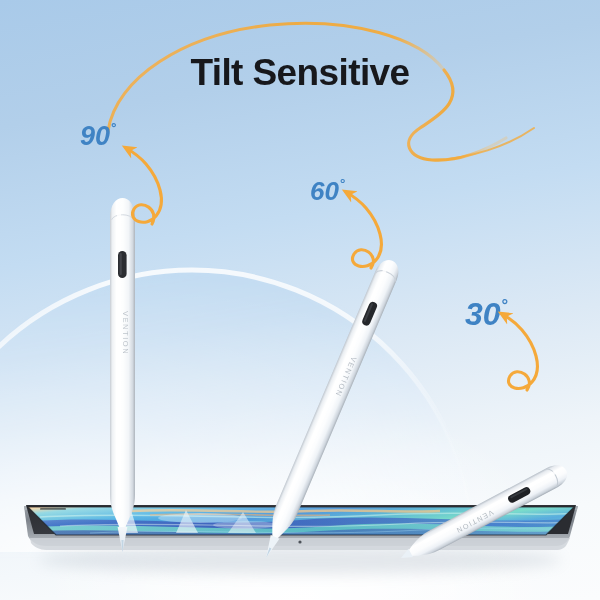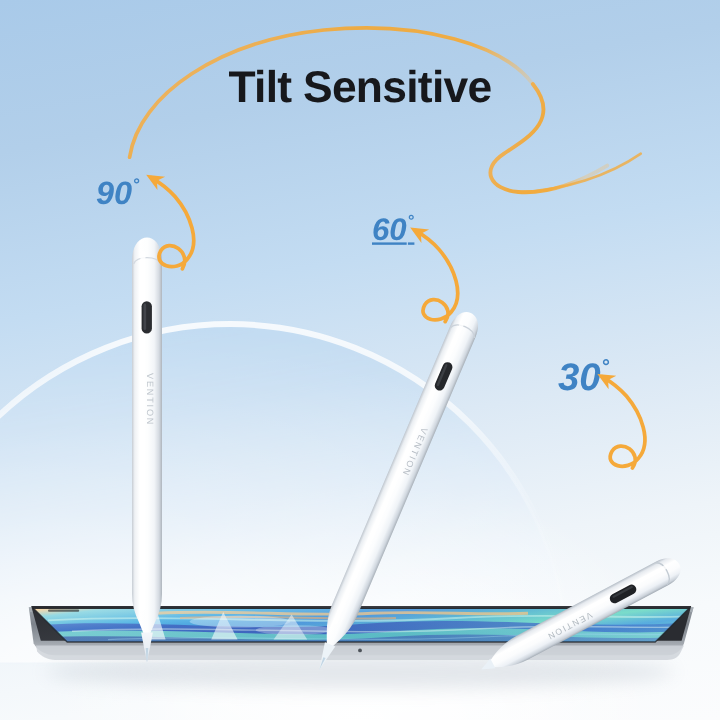--- a/index.html
+++ b/index.html
@@ -64,22 +64,22 @@
     line-height: 1;
   }
   .angle-label .deg {
     font-size: 0.52em;
     vertical-align: super;
     font-style: normal;
     position: relative;
     top: -2px;
     left: 1px;
   }
-  .angle-90 { left: 80px;  top: 123px; font-size: 27px; margin-top: 25px; }
-  .angle-60 { left: 310px; top: 178px; font-size: 26px; text-decoration: underline; }
+  .angle-90 { left: 80px;  top: 123px; font-size: 27px; }
+  .angle-60 { left: 310px; top: 178px; font-size: 26px; }
   .angle-30 { left: 465px; top: 298px; font-size: 32px; }
 
   
   .pen {
     position: absolute;
     z-index: 6;
     transform-origin: 50% 100%;
   }
   .pen svg { display: block; overflow: visible; }
 

